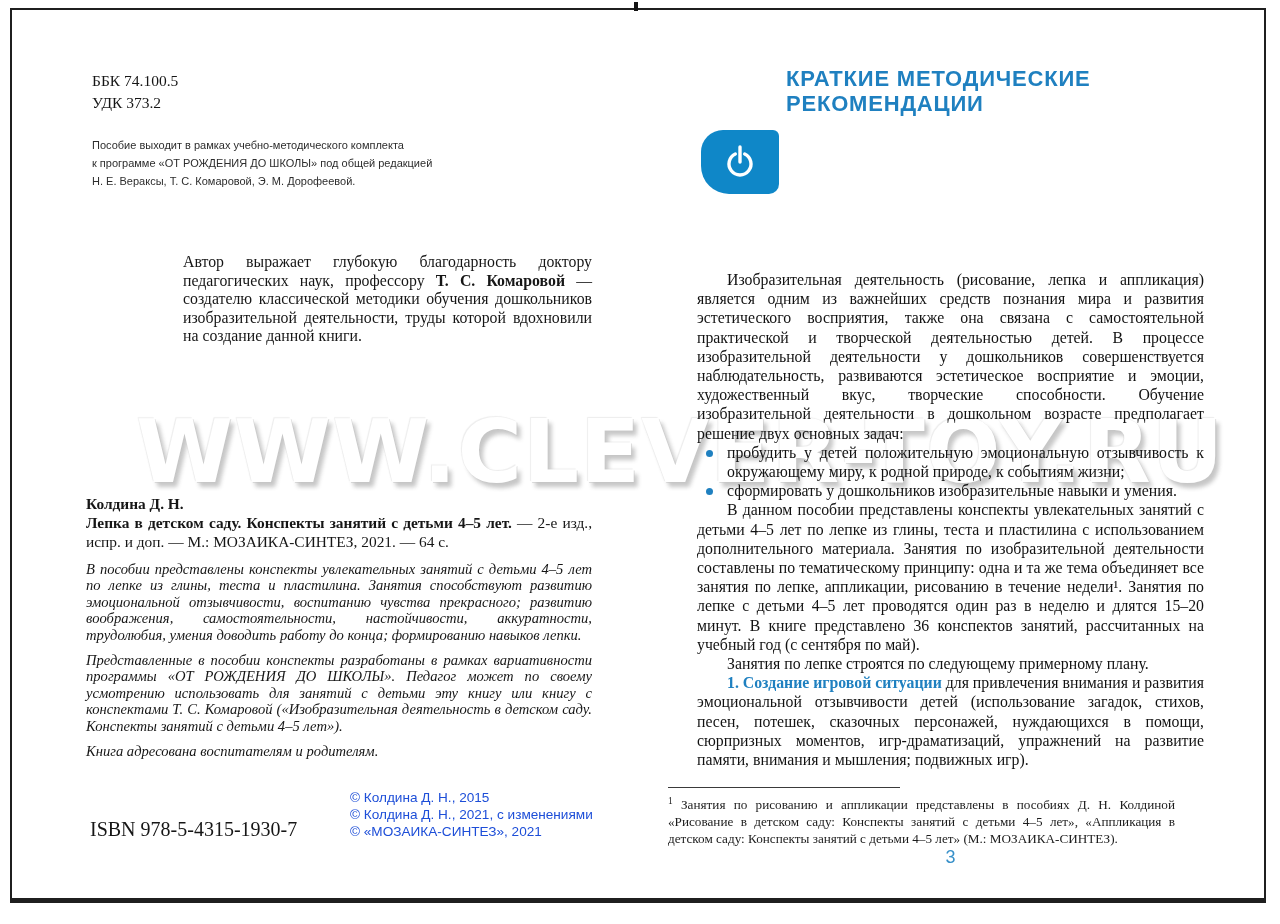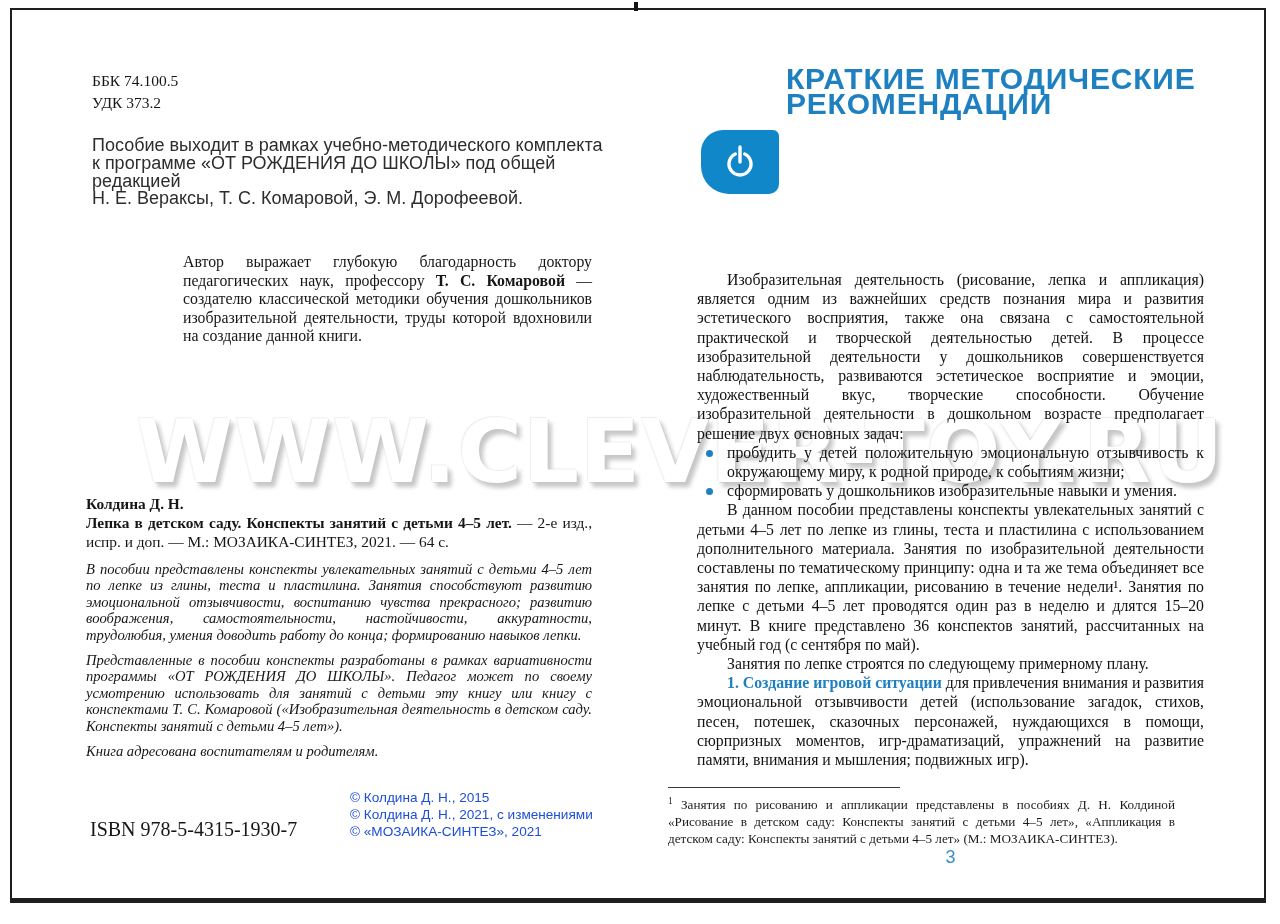--- a/index.html
+++ b/index.html
@@ -26,41 +26,41 @@
   .watermark{
     position:absolute;left:136px;top:400px;white-space:nowrap;
     font-family:"DejaVu Sans", sans-serif;font-weight:bold;font-size:88px;letter-spacing:1px;
     color:#ffffff;opacity:.95;
     text-shadow:4px 5px 4px #c4c4c4, -1px -1px 1px #ececec, 1px 1px 0 #dedede;
   }
   
   .bbk{position:absolute;left:92px;top:70px;font-size:15.5px;line-height:22px;}
   .series-note{
     position:absolute;left:92px;top:137px;width:540px;
-    font-family:"Liberation Sans", sans-serif;font-size:18px;line-height:17.8px;color:#2d2d2d;
+    font-family:"Liberation Sans", sans-serif;font-size:11px;line-height:17.8px;color:#2d2d2d;
     white-space:pre-line;
   }
   .ack{
     position:absolute;left:183px;top:253px;width:409px;
     font-size:15.8px;line-height:18.5px;text-align:justify;
   }
   .leftcol{position:absolute;left:86px;top:494px;width:506px;}
   .biblio{font-size:15.4px;line-height:19px;text-align:justify;margin:0 0 10px 0;}
   .bold{font-weight:bold;}
   .leftcol p.lbody{font-size:14.6px;line-height:16.4px;text-align:justify;margin:0 0 9px 0;font-style:italic;}
   .isbn{position:absolute;left:90px;top:818px;font-size:20px;}
   .copyright{
     position:absolute;left:350px;top:790px;
     font-family:"Liberation Sans", sans-serif;font-size:13.6px;line-height:16.8px;color:#1d4ed8;
   }
   
   .heading{
     position:absolute;left:786px;top:66px;width:440px;
     font-family:"Liberation Sans", sans-serif;font-weight:bold;
-    font-size:30px;line-height:25px;letter-spacing:.8px;
+    font-size:22px;line-height:25px;letter-spacing:.8px;
     color:var(--accent);white-space:pre-line;
   }
   .chapter-badge{
     position:absolute;left:701px;top:130px;width:78px;height:64px;
     background:var(--icon-blue);border-radius:22px 6px 10px 28px;
   }
   .chapter-badge svg{position:absolute;left:19px;top:11px;}
   .rightcol{
     position:absolute;left:697px;top:270px;width:507px;
     font-size:15.8px;line-height:19.2px;text-align:justify;color:#121212;

